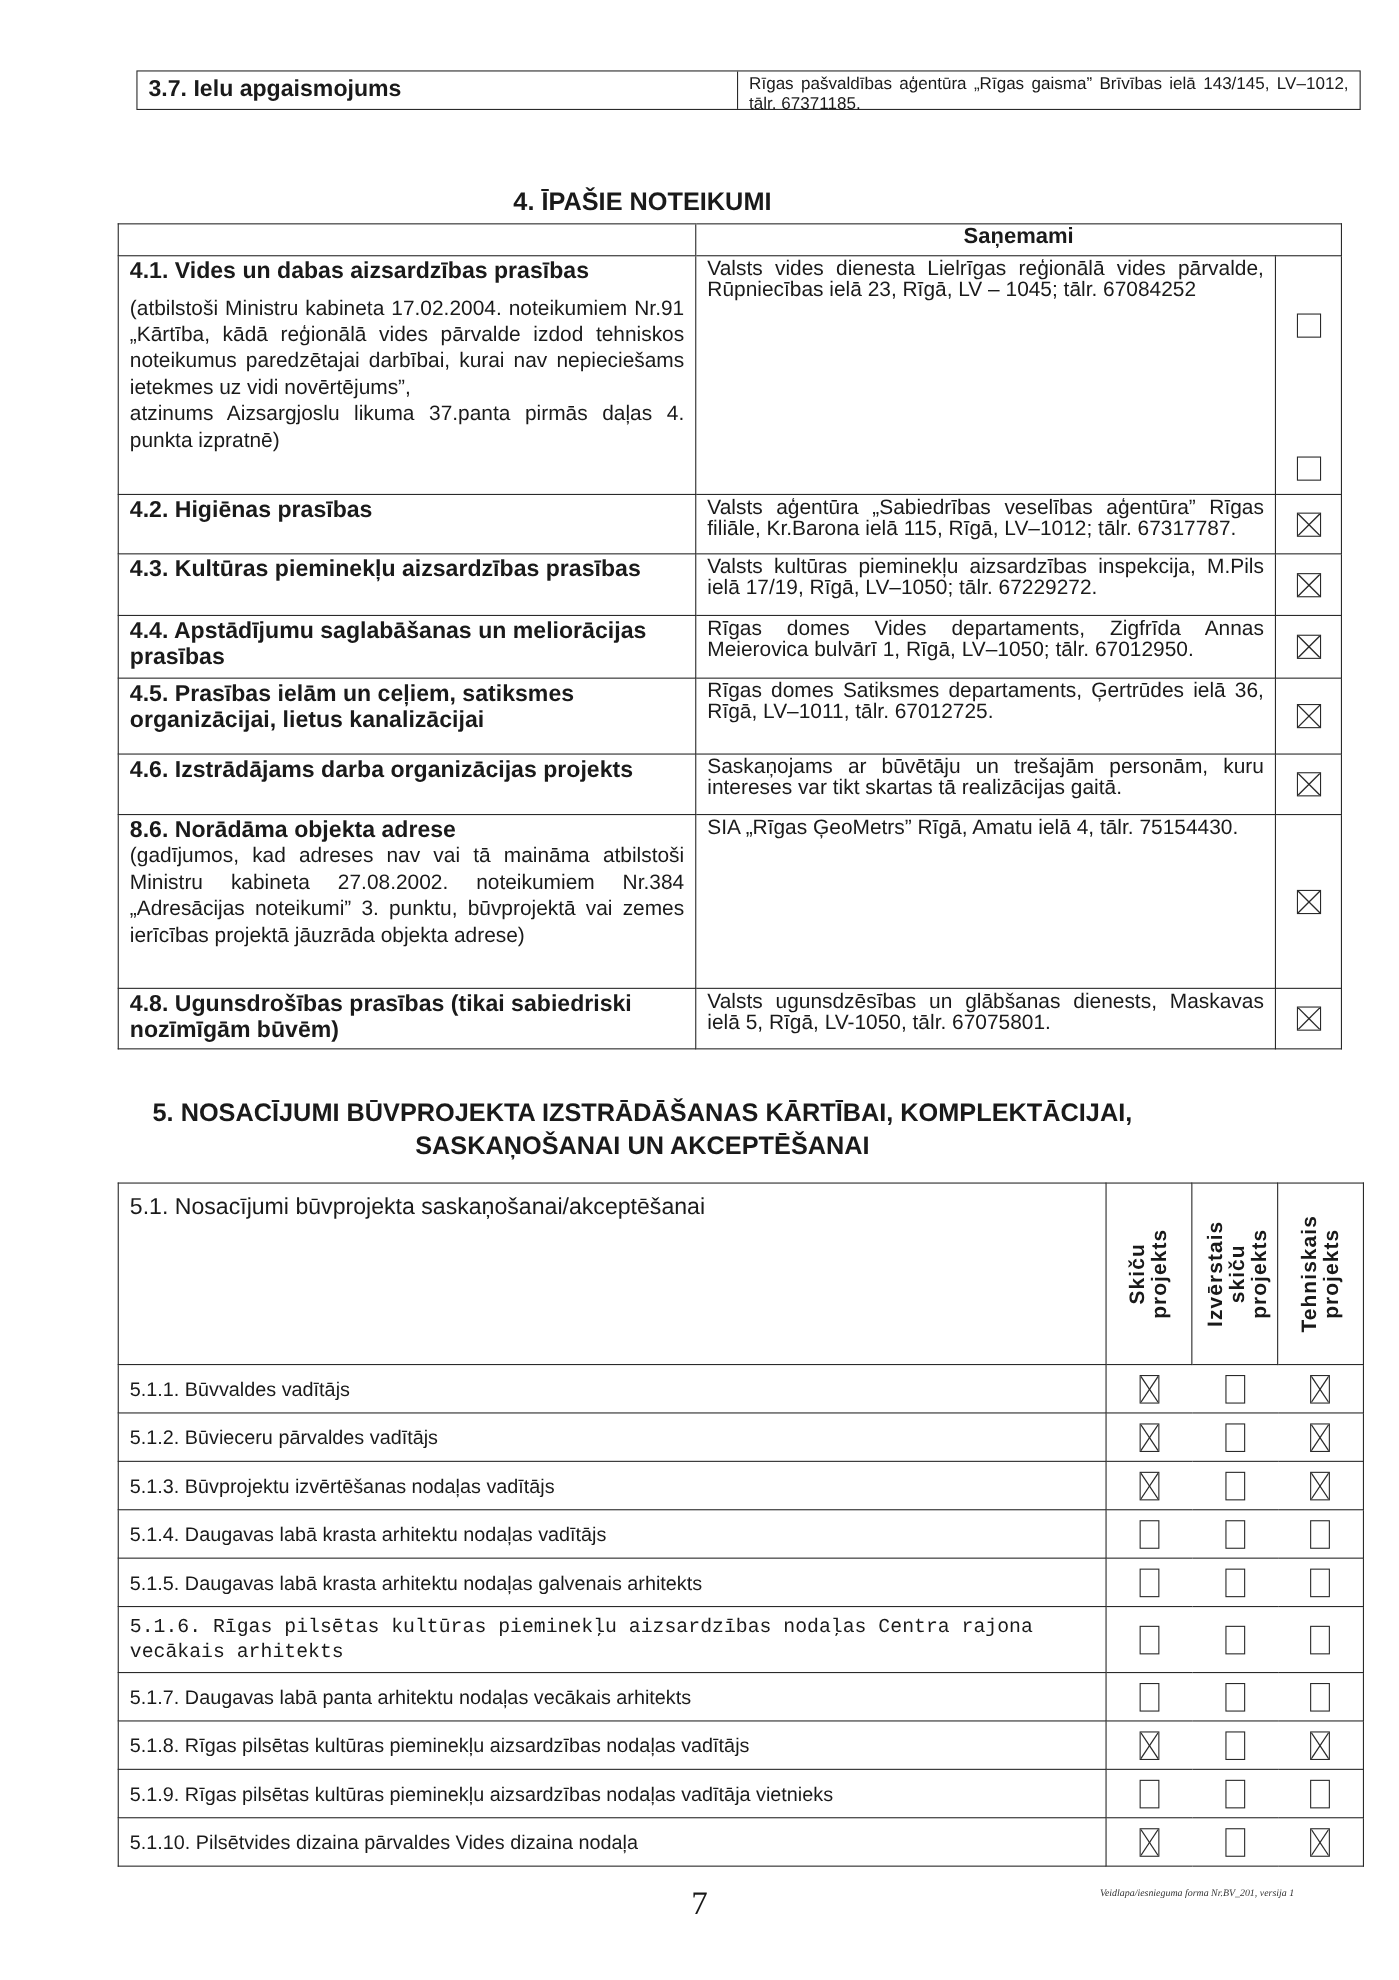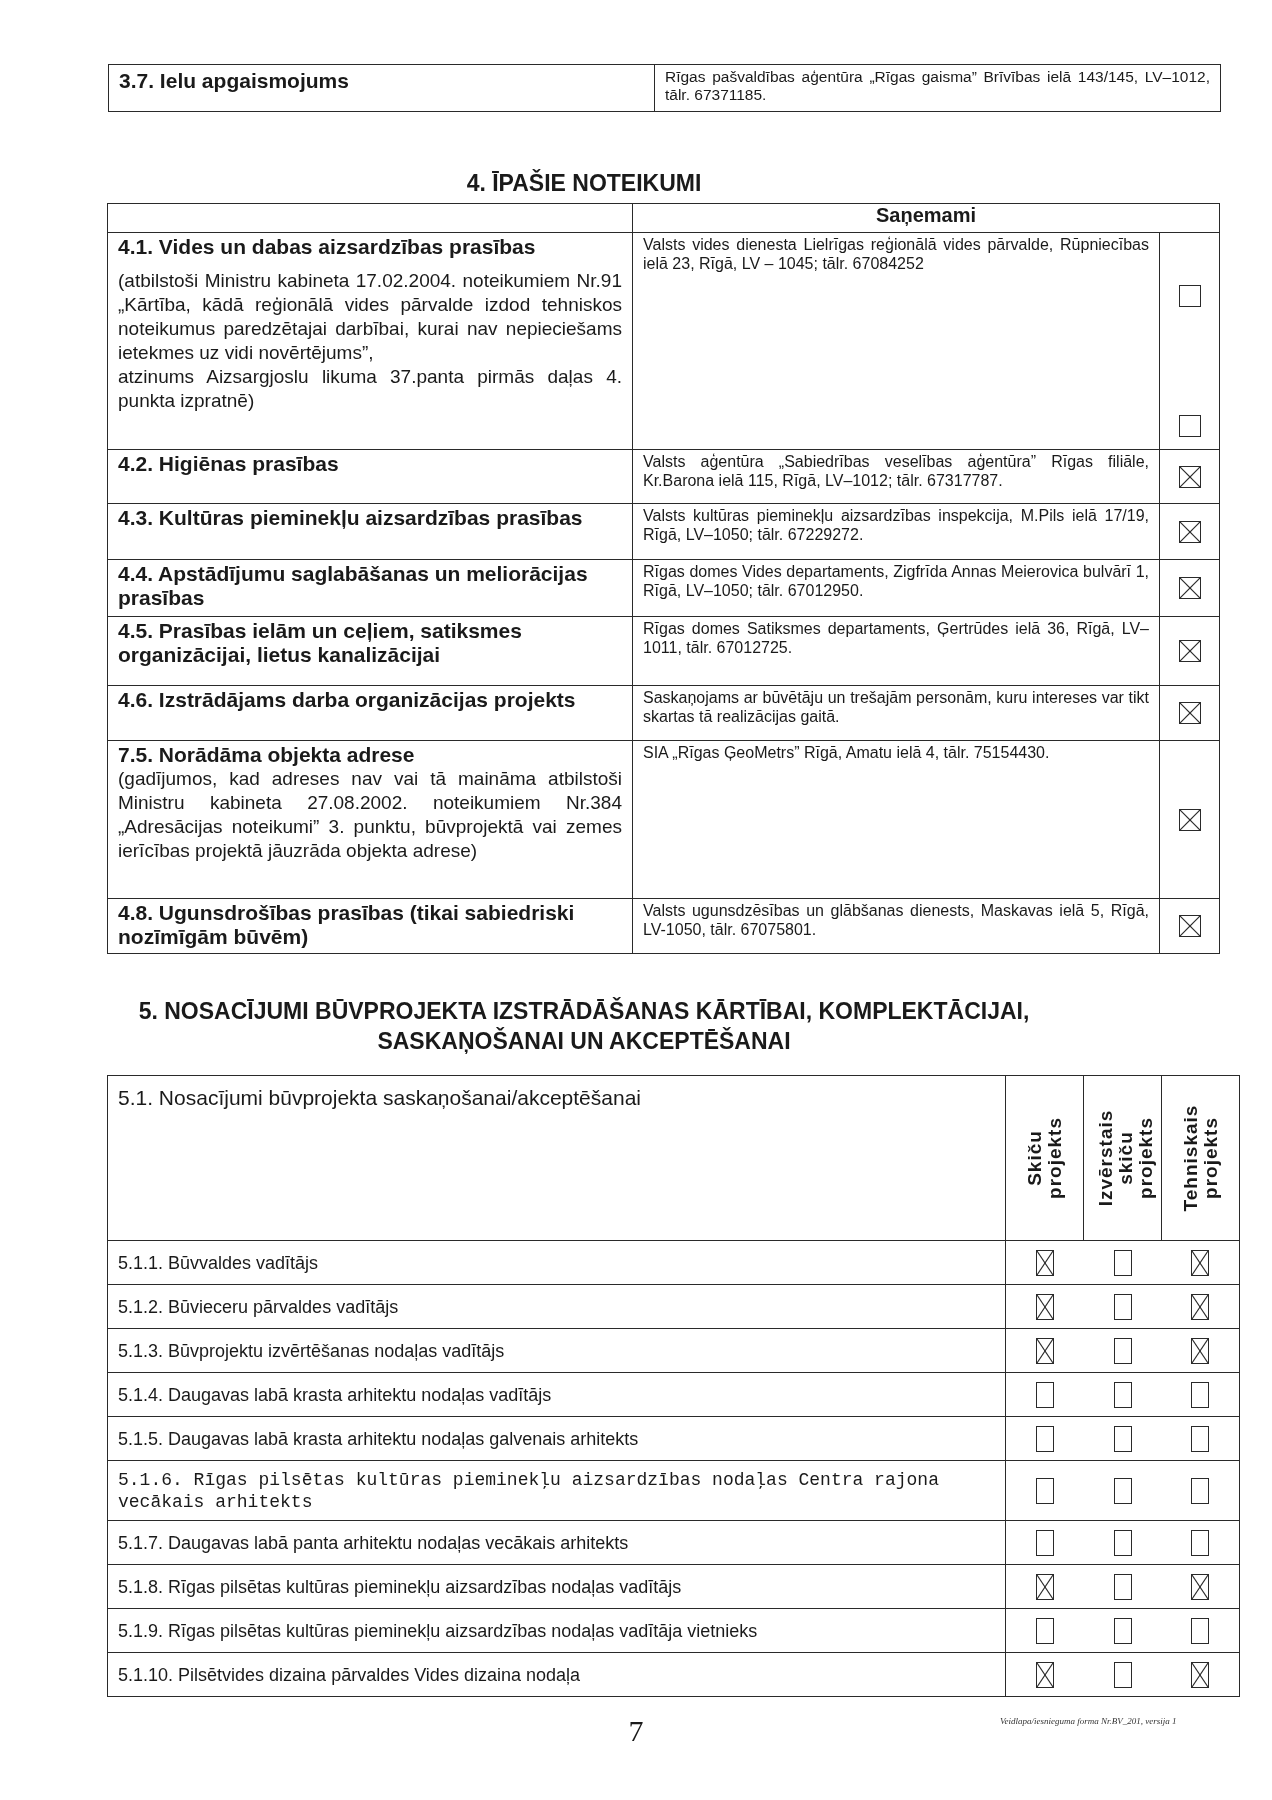--- a/index.html
+++ b/index.html
@@ -1,33 +1,33 @@
 <!DOCTYPE html>
 <html><head>
 <meta charset="utf-8">
 <style>
   html,body{margin:0;padding:0;background:#fff;}
   body{width:1272px;height:1800px;position:relative;overflow:hidden;
        font-family:"Liberation Sans",sans-serif;color:#1a1a1a;}
   .abs{position:absolute;box-sizing:border-box;}
   .bl{border:1.5px solid #2a2a2a;}
-  .t37{left:108px;top:64px;width:1113px;height:48px;display:flex;}
+  .t37{left:124px;top:64px;width:1113px;height:36px;display:flex;}
   .t37 .c1{width:525px;border-right:1.5px solid #2a2a2a;padding:4px 10px;
            font-weight:bold;font-size:21px;}
   .t37 .c2{flex:1;padding:3px 10px;font-size:15.5px;line-height:18px;text-align:justify;}
   .sec-title{left:0;width:1168px;text-align:center;font-weight:bold;font-size:23px;}
   
   .t4{left:107px;top:203px;width:1113px;border-collapse:collapse;}
   table{border-collapse:collapse;}
   .t4 td{border:1.5px solid #2a2a2a;vertical-align:top;box-sizing:border-box;}
   .t4 .hdr{font-weight:bold;font-size:20px;text-align:center;height:29px;padding:0;}
   .t4 .lbl{width:525px;padding:2px 10px;font-size:19px;line-height:24px;text-align:justify;}
   .t4 .lbl .ttl{font-weight:bold;font-size:21px;display:block;text-align:left;}
   .t4 .lbl .sub{display:block;margin-top:10px;}
-  .t4 .org{padding:2px 10px;font-size:16px;line-height:19px;text-align:justify;}
+  .t4 .org{padding:2px 10px;font-size:19px;line-height:19px;text-align:justify;}
   .t4 .chk{width:60px;text-align:center;vertical-align:middle;padding:0;}
   .cb{display:inline-block;width:22px;height:22px;border:1.6px solid #2a2a2a;box-sizing:border-box;position:relative;vertical-align:middle;}
   .cb svg{position:absolute;left:0;top:0;width:100%;height:100%;}
   .cb.tall{width:18px;height:26px;}
   
   .t5{left:107px;top:1075px;width:1133px;}
   .t5 td{border:1.5px solid #2a2a2a;box-sizing:border-box;}
   .t5 .h1{height:165px;vertical-align:top;padding:10px 10px;font-weight:normal;font-size:21px;}
   .t5 .hv{width:78px;padding:0;position:relative;height:165px;}
   .vt{position:absolute;left:50%;top:50%;transform:translate(-50%,-50%) rotate(-90deg);
@@ -122,21 +122,21 @@
         </td>
     <td class="org">Saskaņojams ar būvētāju un trešajām personām, kuru intereses var tikt skartas tā realizācijas gaitā.</td>
     <td class="chk"><span class="cb x"><svg viewBox="0 0 10 10" preserveAspectRatio="none">
               <line x1="0" y1="0" x2="10" y2="10" stroke="#2a2a2a" stroke-width="0.6"></line>
               <line x1="10" y1="0" x2="0" y2="10" stroke="#2a2a2a" stroke-width="0.6"></line>
             </svg></span></td>
   </tr>
 
   <tr style="height:158px;">
     <td class="lbl">
-      <span class="ttl">7.5. Norādāma objekta adrese</span>
+      <span class="ttl">8.6. Norādāma objekta adrese</span>
       <span style="display:block">(gadījumos, kad adreses nav vai tā maināma atbilstoši Ministru kabineta 27.08.2002. noteikumiem Nr.384 „Adresācijas noteikumi” 3. punktu, būvprojektā vai zemes ierīcības projektā jāuzrāda objekta adrese)</span>
     </td>
     <td class="org">SIA „Rīgas ĢeoMetrs” Rīgā, Amatu ielā 4, tālr. 75154430.</td>
     <td class="chk"><span class="cb x"><svg viewBox="0 0 10 10" preserveAspectRatio="none">
               <line x1="0" y1="0" x2="10" y2="10" stroke="#2a2a2a" stroke-width="0.6"></line>
               <line x1="10" y1="0" x2="0" y2="10" stroke="#2a2a2a" stroke-width="0.6"></line>
             </svg></span></td>
   </tr>
 
   <tr style="height:55px;">

